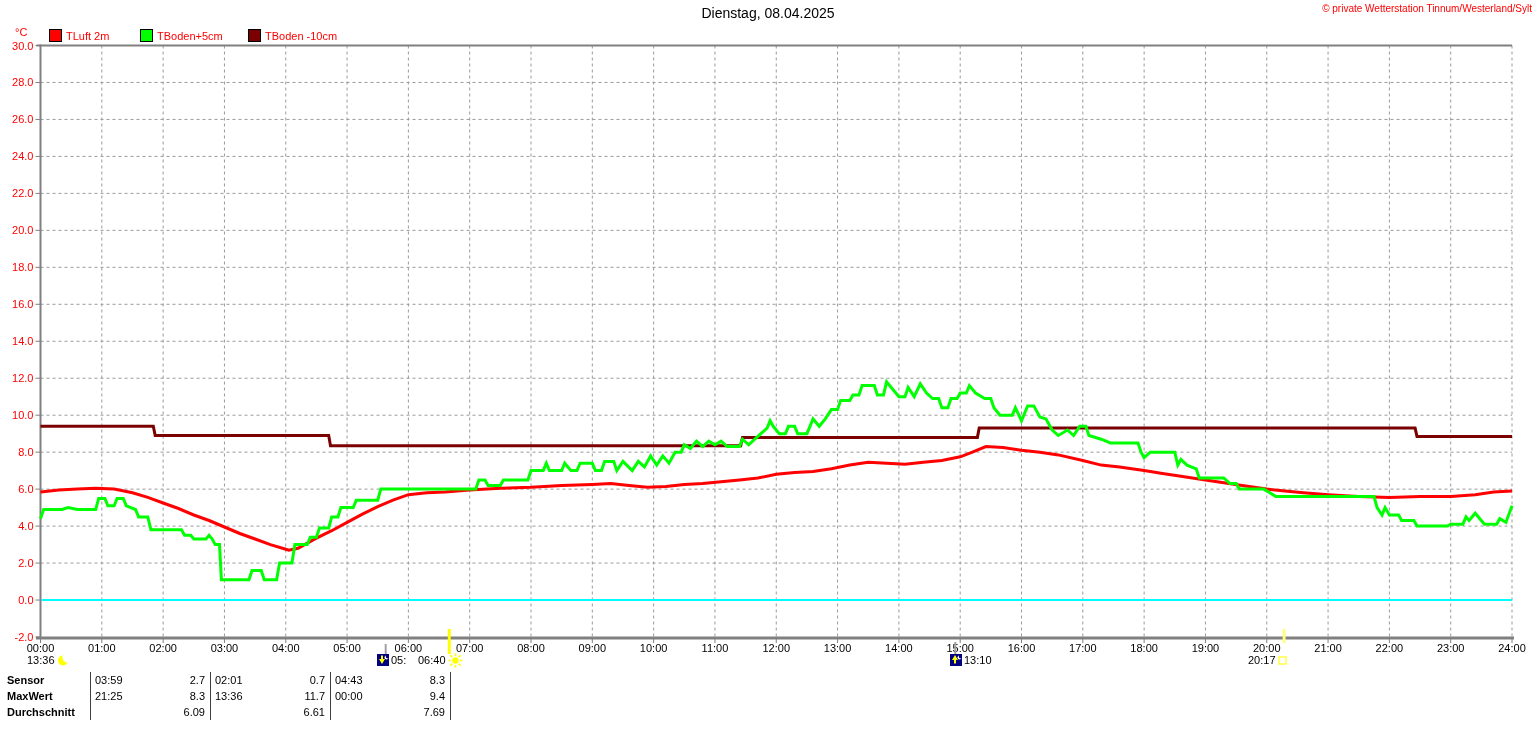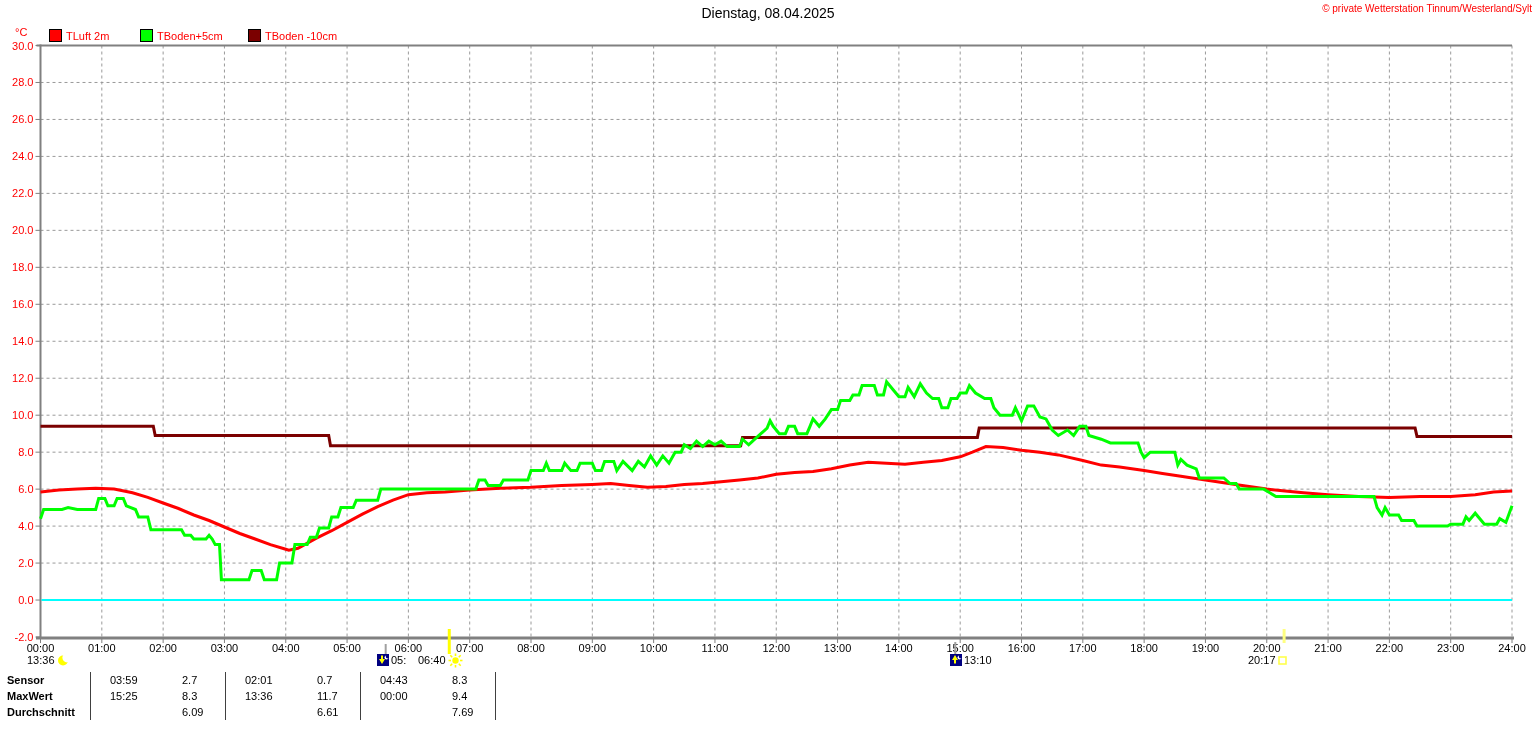--- a/index.html
+++ b/index.html
@@ -14,23 +14,23 @@
   #chart-svg{position:absolute;left:0;top:0;}
   .ann{position:absolute;top:653px;display:flex;align-items:center;gap:2px;height:14px;
        font-size:11px;color:#000;white-space:nowrap;}
   .ann svg{display:block;}
   table.stats{position:absolute;left:2px;top:672px;border-collapse:collapse;
               font-size:11px;color:#000;table-layout:fixed;}
   table.stats th,table.stats td{padding:0 5px;height:16px;font-weight:normal;
               text-align:left;overflow:hidden;white-space:nowrap;}
   table.stats th.rl{width:78px;font-weight:bold;border-right:1px solid #404040;}
   table.stats td.nm{width:62px;font-weight:bold;padding-left:7px;}
-  table.stats td.tm{width:62px;padding-left:19px;}
+  table.stats td.tm{width:62px;padding-left:4px;}
   table.stats td.un{width:38px;text-align:right;font-weight:bold;border-right:1px solid #404040;}
-  table.stats td.vl{width:38px;border-right:1px solid #404040;}
+  table.stats td.vl{width:38px;text-align:right;border-right:1px solid #404040;}
 </style>
 </head>
 <body>
 
 <div class="stage">
 
   <div class="title">Dienstag, 08.04.2025</div>
   <div class="copyright">© private Wetterstation Tinnum/Westerland/Sylt</div>
   <div class="yunit">°C</div>
 
@@ -252,21 +252,21 @@
       <th class="rl">Sensor</th>
       <td class="tm">03:59</td>
       <td class="vl">2.7</td>
       <td class="tm">02:01</td>
       <td class="vl">0.7</td>
       <td class="tm">04:43</td>
       <td class="vl">8.3</td>
     </tr>
     <tr>
       <th class="rl">MaxWert</th>
-      <td class="tm">15:25</td>
+      <td class="tm">21:25</td>
       <td class="vl">8.3</td>
       <td class="tm">13:36</td>
       <td class="vl">11.7</td>
       <td class="tm">00:00</td>
       <td class="vl">9.4</td>
     </tr>
     <tr>
       <th class="rl">Durchschnitt</th>
       <td class="tm"></td>
       <td class="vl">6.09</td>

